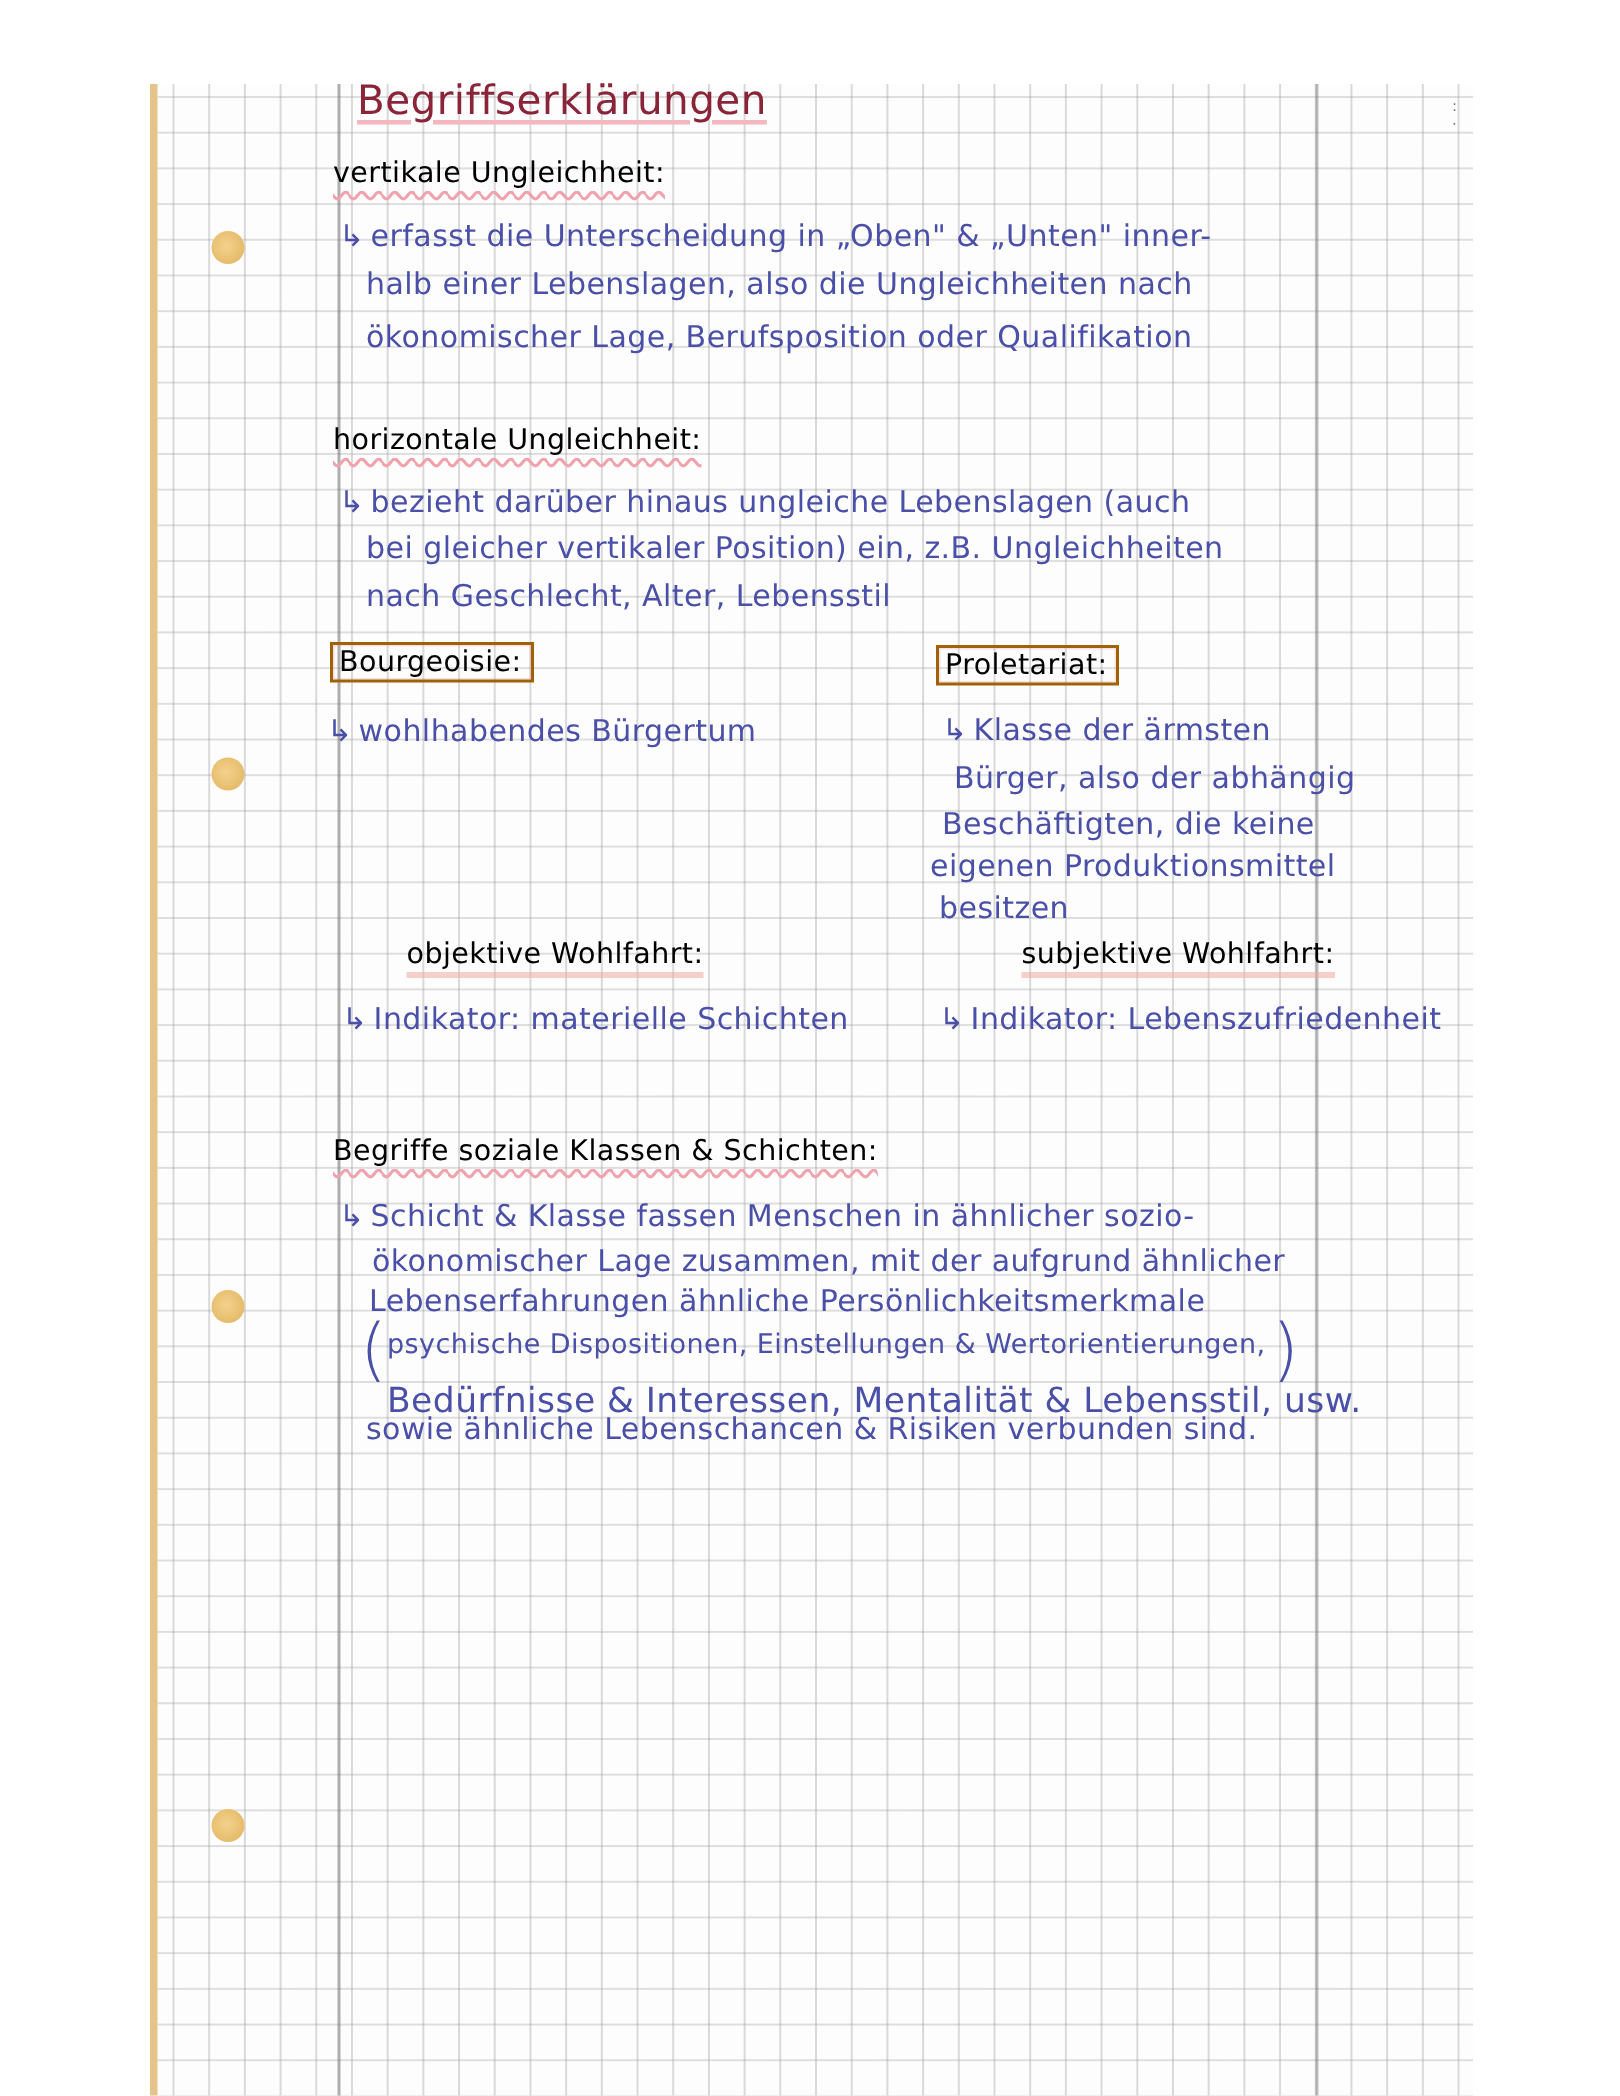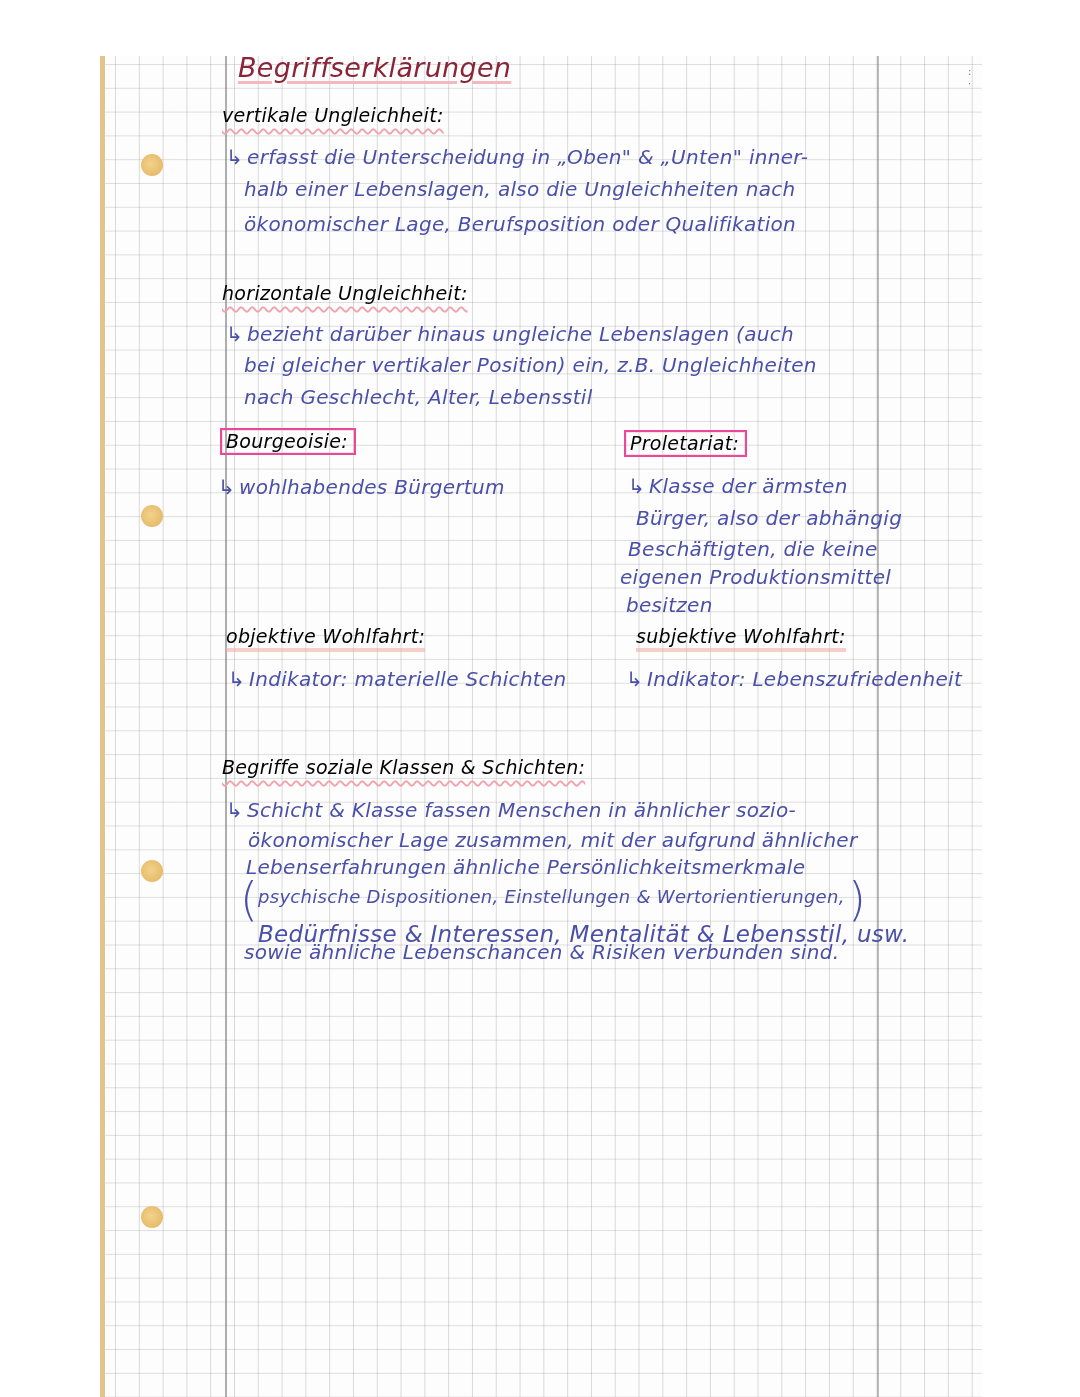--- a/index.html
+++ b/index.html
@@ -24,29 +24,29 @@
     position: absolute; left: 120px; top: 0; bottom: 0; width: 1.5px; background: rgba(110,110,110,0.55);
   }
   .right-line {
     position: absolute; left: 772px; top: 0; bottom: 0; width: 1.5px; background: rgba(110,110,110,0.45);
   }
   .hole {
     position: absolute; left: 36px; width: 22px; height: 22px; border-radius: 50%;
     background: radial-gradient(circle at 45% 45%, #f3d18d 0%, #e6bc6a 70%, #b08a4a 100%);
   }
   .t { position: absolute; white-space: nowrap; }
-  .hand { font-family: "DejaVu Sans", sans-serif; font-style: italic; letter-spacing: 0.3px; }
+  .hand { font-family: "DejaVu Sans", sans-serif; letter-spacing: 0.3px; }
   .title { color: #8a2438; font-size: 27px; }
   .blue { color: #4a4fa8; font-size: 20px; }
   .head { color: #000000; font-size: 19px; }
   .wavy {
     text-decoration: underline wavy #f0a3ad; text-decoration-thickness: 2px; text-underline-offset: 6px;
   }
-  .straight { border-bottom: 4px solid rgba(240,170,160,0.55); padding-bottom: 1px; }
-  .boxed { border: 2px solid #ec4899; padding: 0 6px 1px 4px; box-shadow: inset 0 0 0 1px rgba(233,142,152,0.25); }
+  .straight { border-bottom: 4px solid rgba(240,170,160,0.55); padding-bottom: 1px; margin-left: 45px; }
+  .boxed { border: 2px solid #a16207; padding: 0 6px 1px 4px; box-shadow: inset 0 0 0 1px rgba(233,142,152,0.25); }
   .title-hl { text-decoration: underline; text-decoration-color: #f3b7c0; text-decoration-thickness: 3px; text-underline-offset: 4px; }
   .arrow { color: #4a4fa8; margin-right: 4px; }
   .paren { position: absolute; color: #4a4fa8; font-size: 46px; font-weight: 200; }
   .page-mark { position: absolute; left: 968px; top: 66px; color: #777; font-size: 10px; line-height: 12px; }
 </style>
 </head>
 <body>
 
 <div class="sheet">
   <div class="margin-line"></div>

